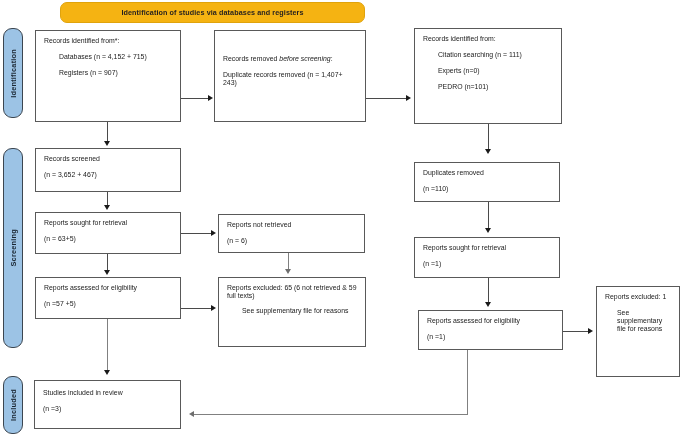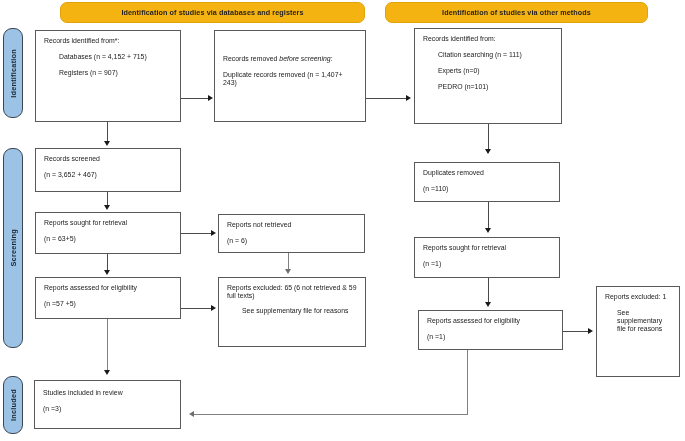--- a/index.html
+++ b/index.html
@@ -89,21 +89,20 @@
     border-right:5px solid #6e6e6e;
   }
   .arrow.down.grey{border-top-color:#6e6e6e;}
 </style>
 </head>
 <body>
 
 <div id="diagram">
 
   <div class="phase-header" style="left:60px;top:2px;width:305px;height:21px;">Identification of studies via databases and registers</div>
-  <div class="phase-header" style="left:385px;top:2px;width:263px;height:21px;">Identification of studies via other methods</div>
 
   <div class="stage-pill" style="left:3px;top:28px;width:20px;height:90px;">
     <span>Identification</span>
   </div>
   <div class="stage-pill" style="left:3px;top:148px;width:20px;height:200px;">
     <span>Screening</span>
   </div>
   <div class="stage-pill" style="left:3px;top:376px;width:20px;height:58px;">
     <span>Included</span>
   </div>

